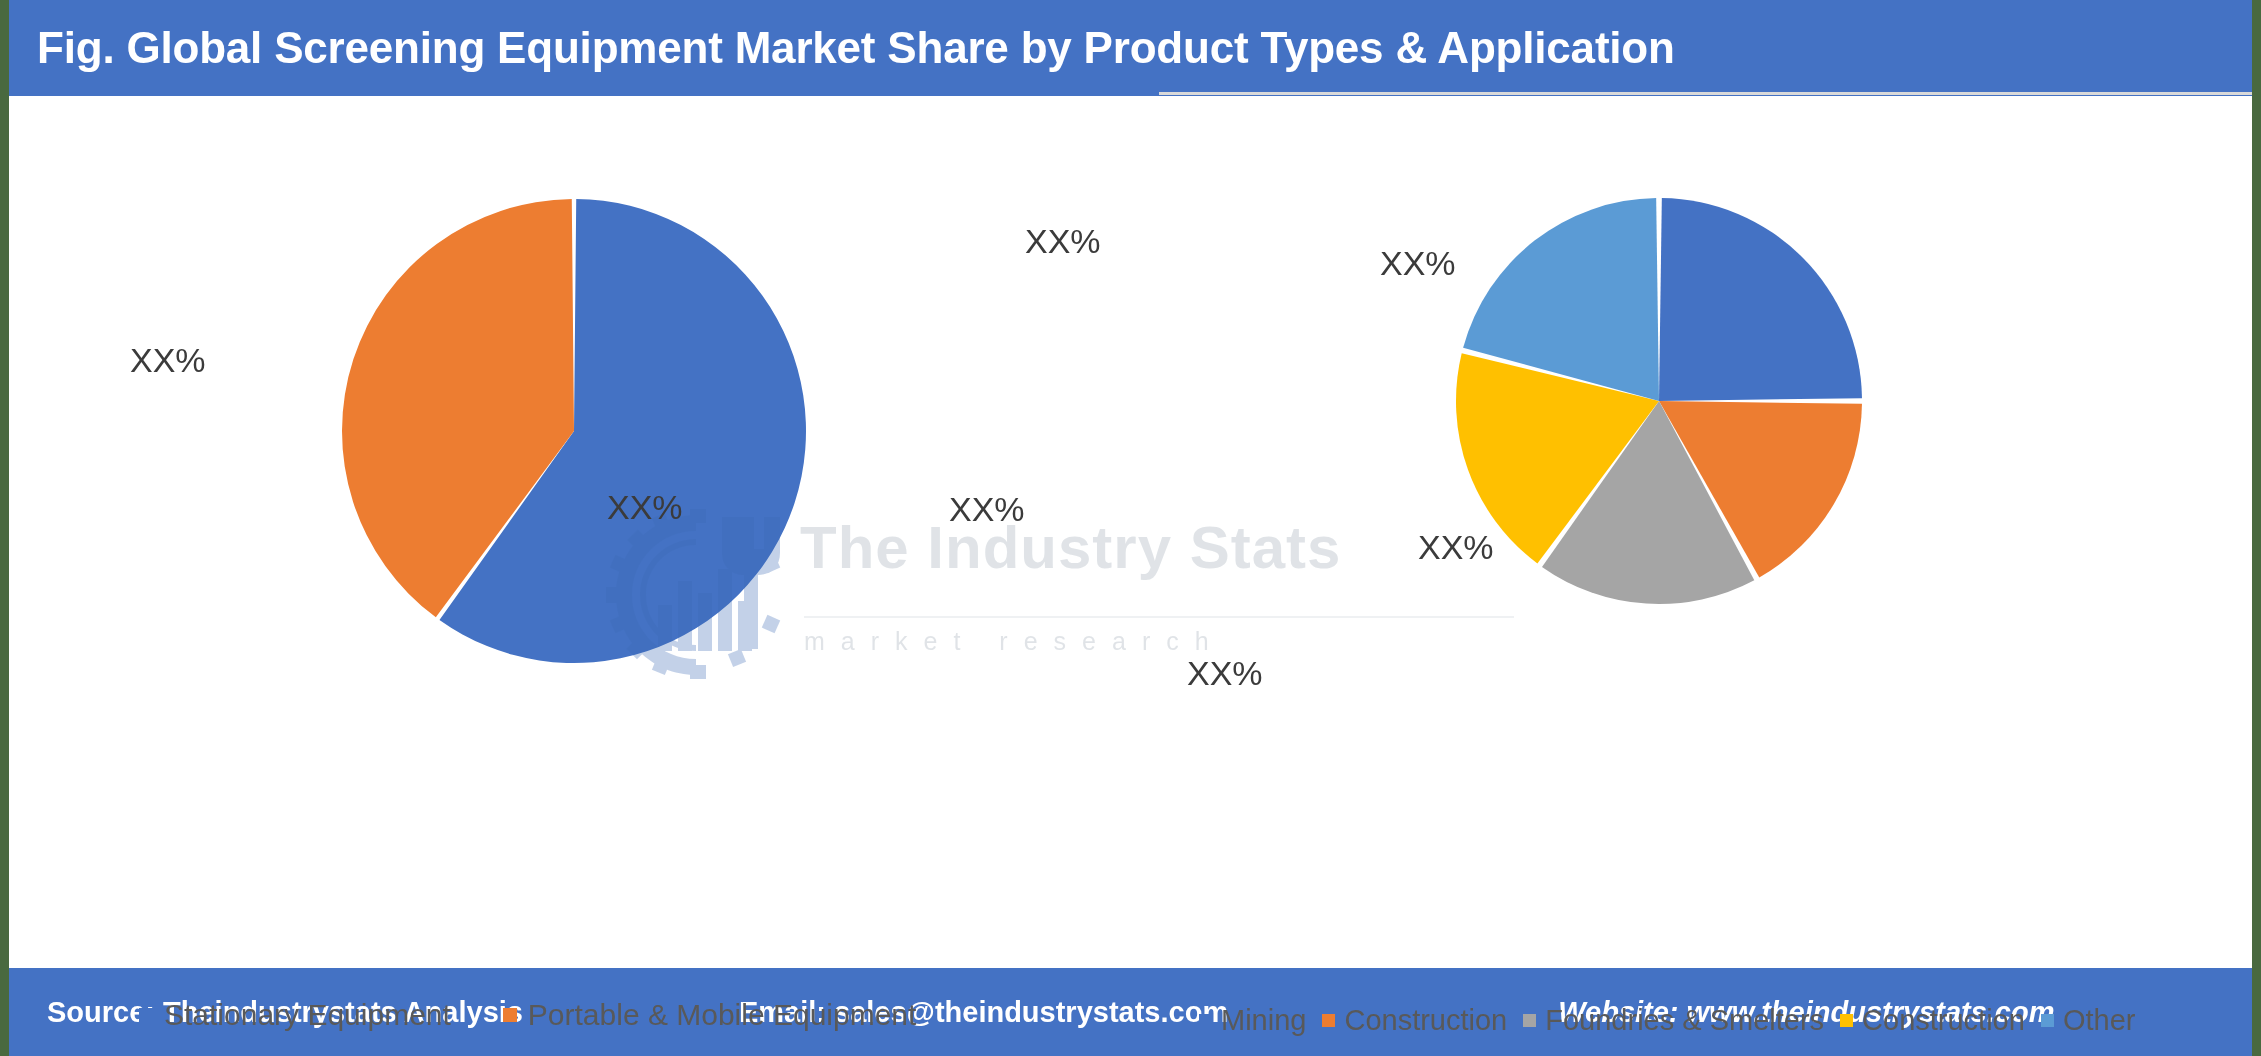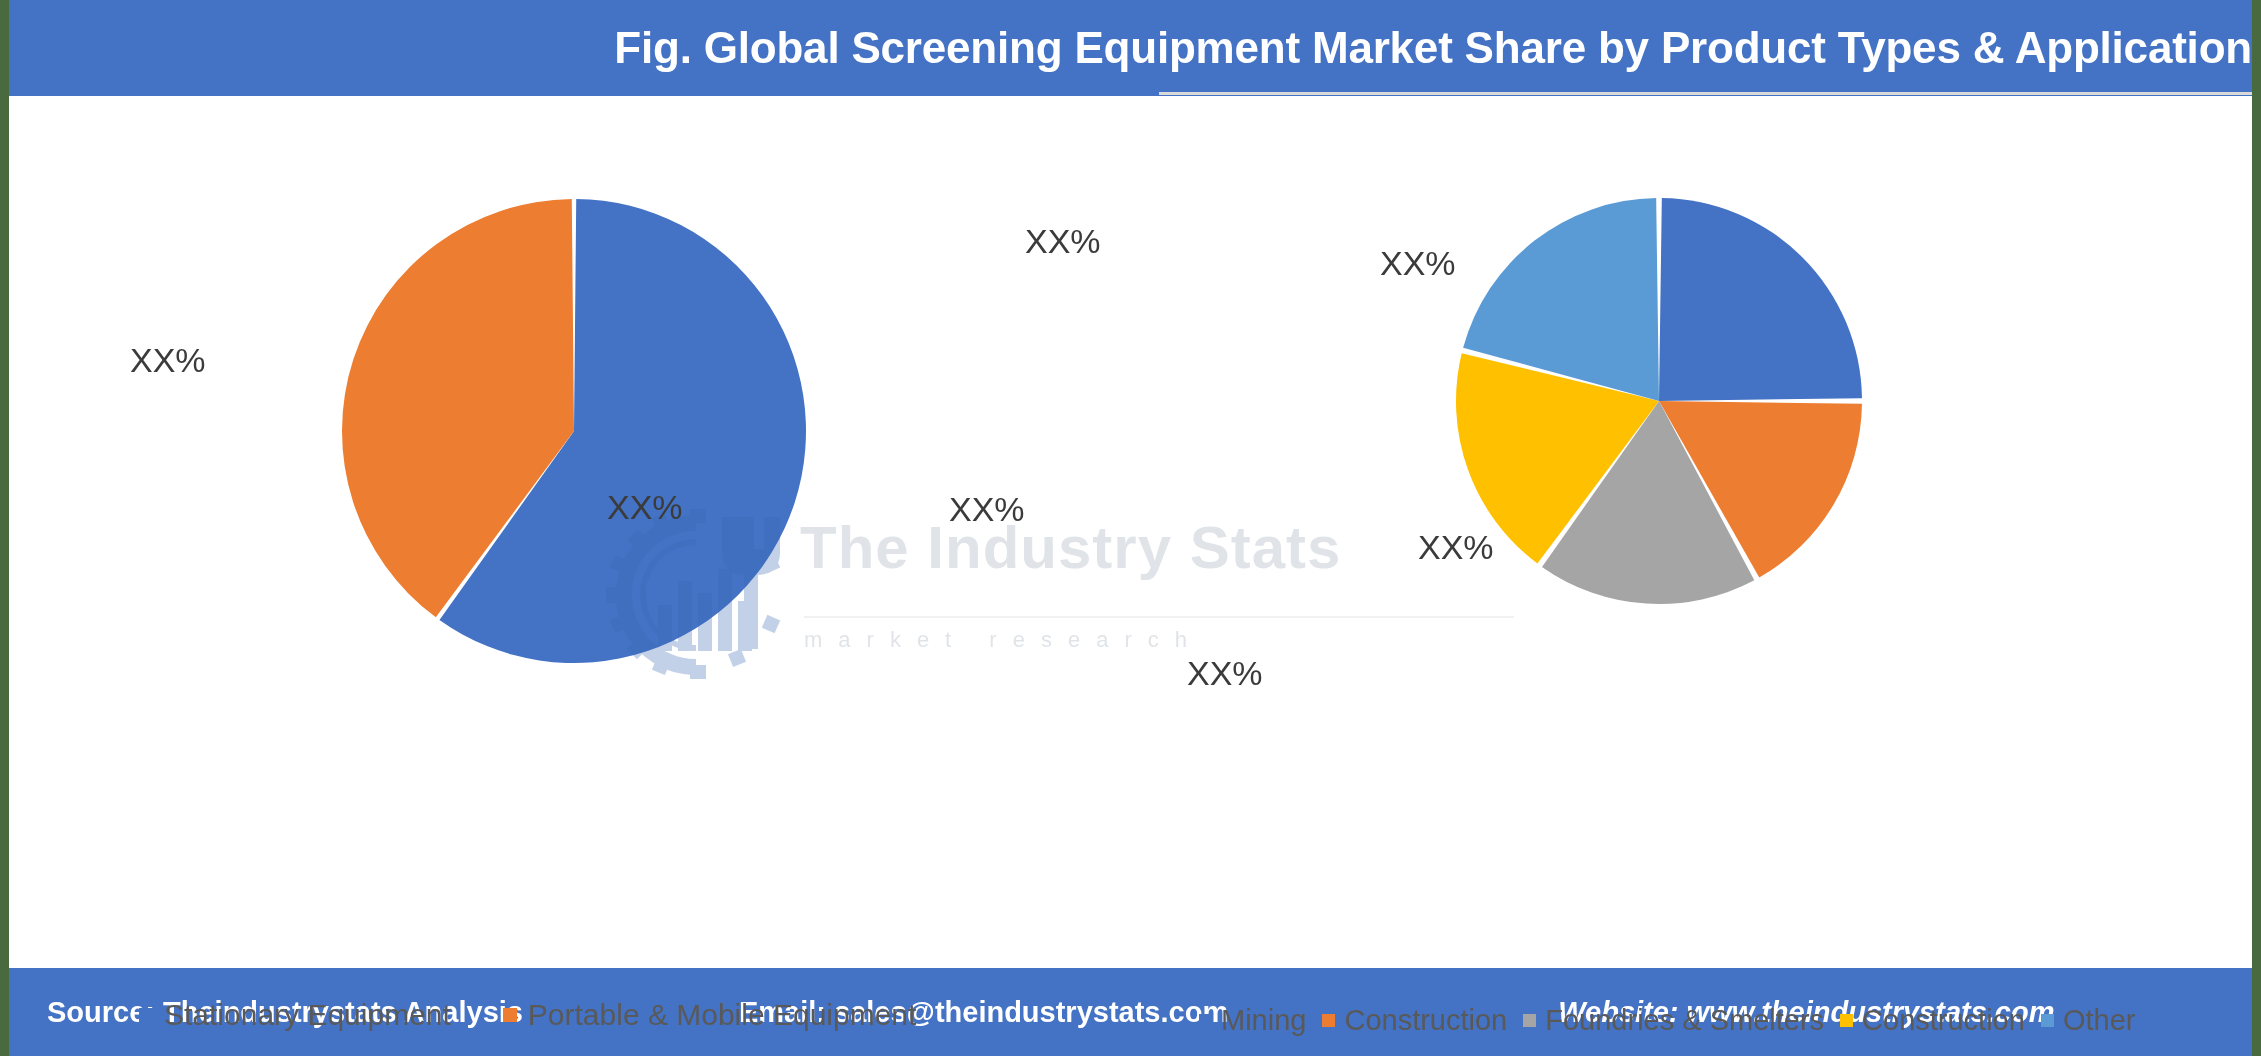--- a/index.html
+++ b/index.html
@@ -28,21 +28,20 @@
     position: absolute;
     left: 0;
     top: 0;
     width: 2243px;
     height: 96px;
     background: #4472C4;
     display: flex;
     align-items: center;
     box-sizing: border-box;
     padding-left: 28px;
-    justify-content: flex-end;
   }
   .title-text {
     color: #ffffff;
     font-size: 44px;
     font-weight: bold;
     letter-spacing: -0.2px;
     white-space: nowrap;
   }
 
   
@@ -99,21 +98,21 @@
     left: 200px;
     top: 115px;
     width: 710px;
     height: 2px;
     background: #cdd4da;
   }
   .wm-sub {
     position: absolute;
     left: 200px;
     top: 126px;
-    font-size: 22px;
+    font-size: 25px;
     color: #9aa6b2;
     letter-spacing: 16px;
     white-space: nowrap;
     text-align: center;
   }
 
   
   .pie-svg {
     position: absolute;
     z-index: 2;

